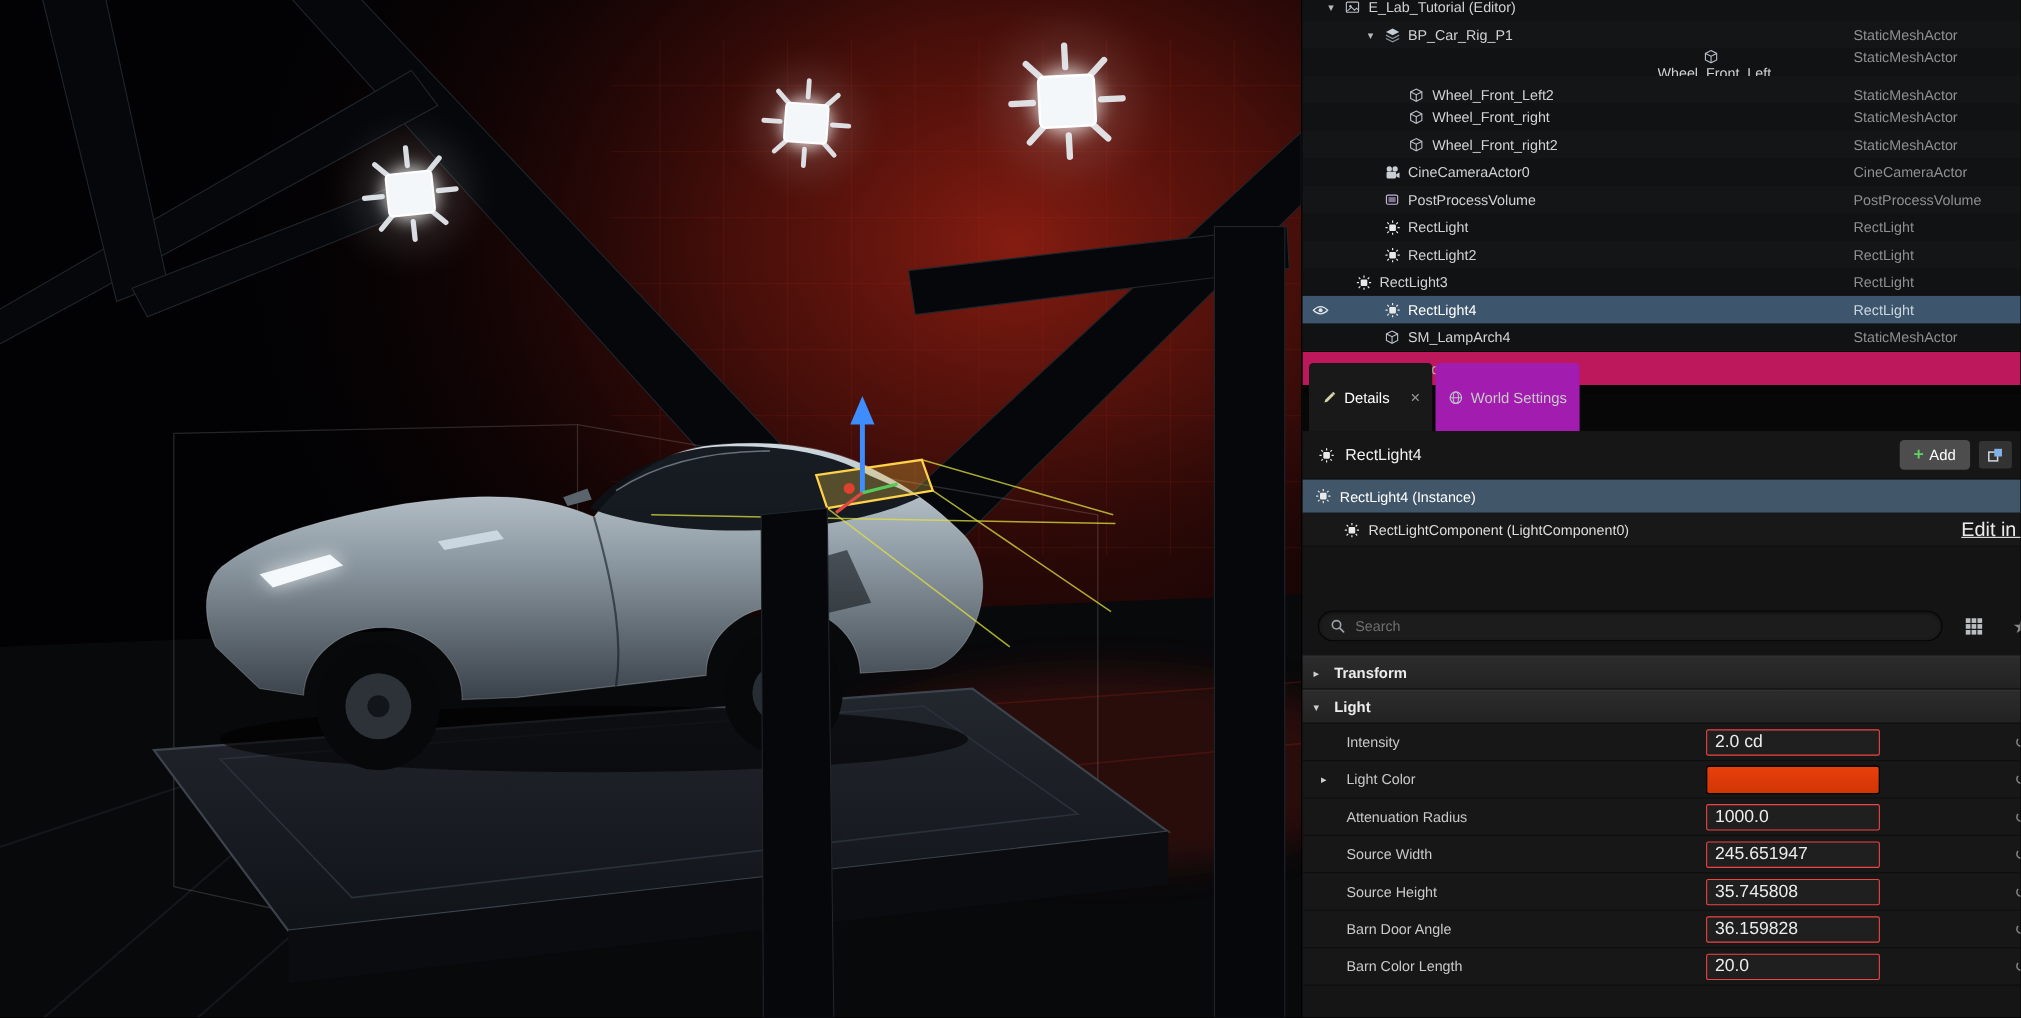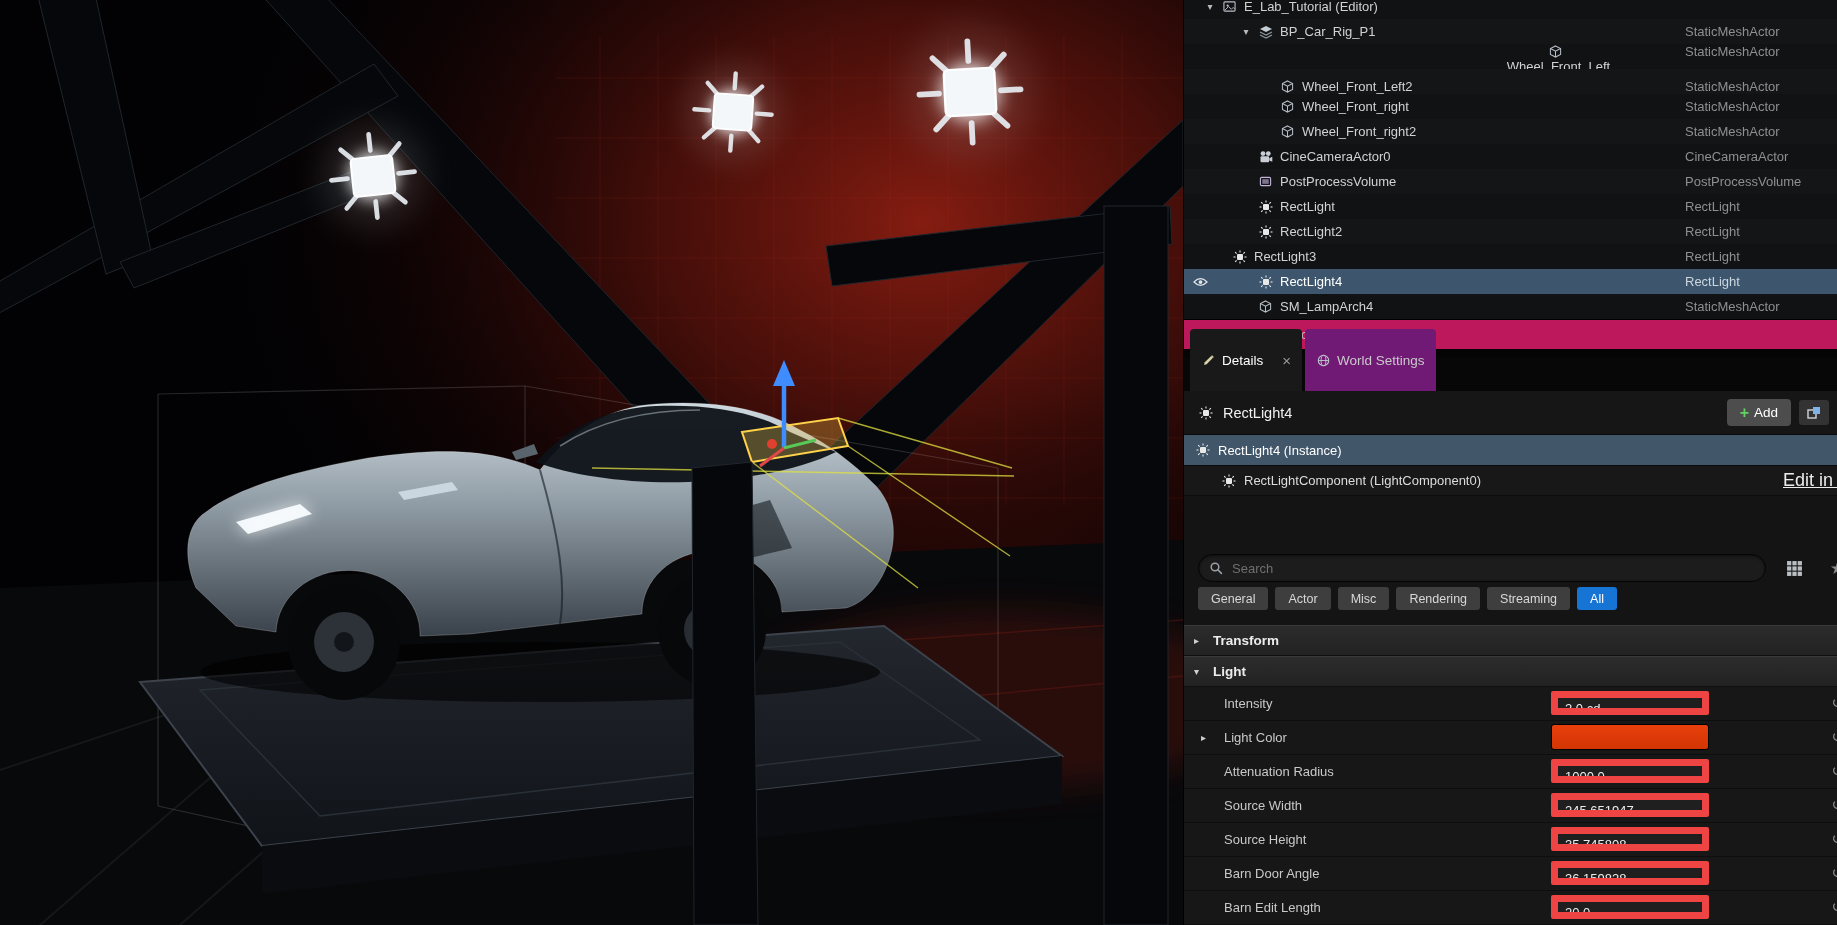--- a/index.html
+++ b/index.html
@@ -24,21 +24,21 @@
   .o-type{position:absolute;left:501px;color:#8f8f8f;font-size:13px;white-space:nowrap;}
   .o-row.selected .o-type{color:#ccd6df;}
   .outliner-status{height:31px;background:#be185d;border-top:1px solid #000;display:flex;align-items:center;
     padding-left:21px;font-size:13px;color:#bdbdbd;margin-top:auto;}
   
   .tab-gap{height:8px;background:#050505;}
   .tab-strip{height:34px;background:#070707;display:flex;align-items:flex-end;padding-left:6px;gap:3px;}
   .tab{height:30px;display:flex;align-items:center;gap:7px;padding:16px 11px;border-radius:4px 4px 0 0;
     font-size:13.5px;color:#c9c9c9;}
   .tab.active{background:#191919;color:#fff;}
-  .tab.inactive{background:#701a75;}
+  .tab.inactive{background:#a21caf;}
   .tab .close{margin-left:12px;color:#9a9a9a;font-size:15px;line-height:1;}
   .tab .ticon{display:inline-flex;width:14px;height:14px;align-items:center;}
   
   .d-header{height:43px;background:#161616;display:flex;align-items:center;padding:0 8px 0 14px;border-bottom:1px solid #0a0a0a;}
   .d-header .ticon{display:inline-flex;width:16px;height:16px;}
   .d-actor{margin-left:9px;font-size:14.5px;color:#f0f0f0;}
   .d-sp{flex:1;}
   .add-btn{display:flex;align-items:center;gap:5px;background:#4d4d4d;border-radius:4px;height:27px;
     padding:0 13px;color:#fff;font-size:13.5px;}
   .add-btn .plus{color:#62d162;font-size:16px;font-weight:bold;line-height:1;}
@@ -70,22 +70,22 @@
   
   .sec-header{height:29px;background:linear-gradient(#2c2c2c,#222);display:flex;align-items:center;gap:9px;
     padding-left:10px;border-top:1px solid #3a3a3a;border-bottom:1px solid #101010;color:#ececec;
     font-size:13.5px;font-weight:700;}
   .sec-header .chev{color:#d0d0d0;font-size:10px;width:10px;font-weight:400;}
   
   .p-row{height:34px;display:flex;align-items:center;position:relative;background:#171717;
     border-bottom:1px solid #0e0e0e;padding-left:40px;box-sizing:border-box;}
   .p-exp{position:absolute;left:17px;color:#cfcfcf;font-size:10px;}
   .p-label{color:#c9c9c9;font-size:13px;}
-  .p-input{position:absolute;left:367px;width:158px;height:24px;background:#1f1f1f;border:7px solid #ef4444;
-    border-radius:2px;color:#ececec;font-size:13px;line-height:22px;padding-left:7px;box-sizing:border-box;
+  .p-input{position:absolute;left:367px;width:158px;height:24px;background:#1f1f1f;border:1px solid #ef4444;
+    border-radius:2px;color:#ececec;font-size:16px;line-height:22px;padding-left:7px;box-sizing:border-box;
     white-space:nowrap;overflow:hidden;}
   .p-color{position:absolute;left:367px;width:158px;height:26px;border-radius:3px;border:1px solid #000;
     box-sizing:border-box;}
   .p-reset{position:absolute;right:-7px;color:#8a8a8a;font-size:15px;}
   .panel-fill{flex:1;background:#151515;}
 </style>
 </head>
 <body>
 
 <div class="app">
@@ -591,33 +591,20 @@
               <rect x="11" y="6" width="4" height="4"></rect>
               <rect x="1" y="11" width="4" height="4"></rect>
               <rect x="6" y="11" width="4" height="4"></rect>
               <rect x="11" y="11" width="4" height="4"></rect>
             </g>
           </svg>
         </span>
       <span class="star-icon">★</span>
     </div>
 
-    <div class="filter-row" id="filter-row">
-  <span class="chip">General</span>
-
-  <span class="chip">Actor</span>
-
-  <span class="chip">Misc</span>
-
-  <span class="chip">Rendering</span>
-
-  <span class="chip">Streaming</span>
-
-  <span class="chip active">All</span>
-</div>
     <div class="filter-gap"></div>
 
     <div class="sec-header">
       <span class="chev">▸</span>
       <span>Transform</span>
     </div>
     <div class="sec-header">
       <span class="chev">▾</span>
       <span>Light</span>
     </div>
@@ -660,21 +647,21 @@
 
   <div class="p-row">
     <span class="p-exp"></span>
     <span class="p-label">Barn Door Angle</span>
     <div class="p-input">36.159828</div>
           <span class="p-reset">↺</span>
   </div>
 
   <div class="p-row">
     <span class="p-exp"></span>
-    <span class="p-label">Barn Edit Length</span>
+    <span class="p-label">Barn Color Length</span>
     <div class="p-input">20.0</div>
           <span class="p-reset">↺</span>
   </div>
 </div>
 
     <div class="panel-fill"></div>
   </div>
 </div>
 
 </body></html>

